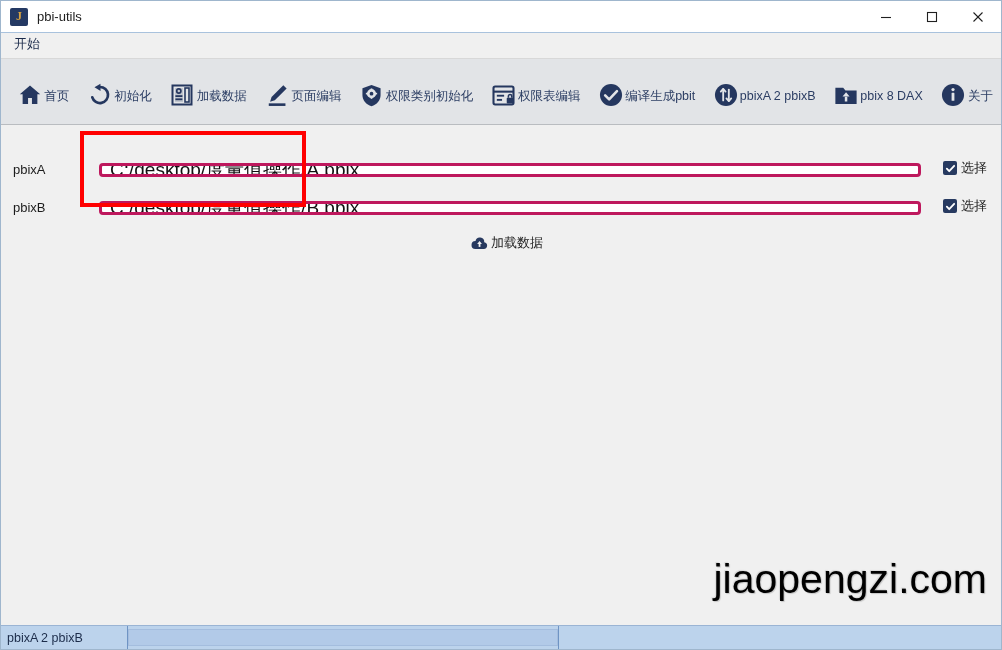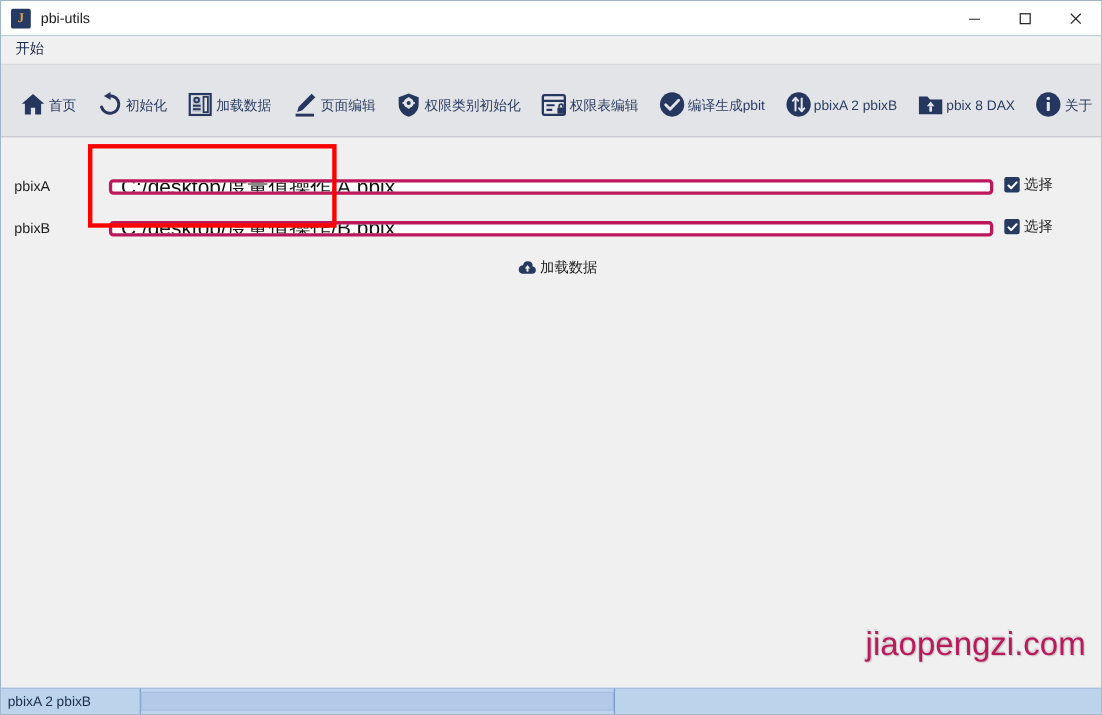--- a/index.html
+++ b/index.html
@@ -113,23 +113,23 @@
     border-radius: 4px;
     padding: 0 8px;
     font-size: 19px;
     color: #111111;
     font-family: "Liberation Sans", "DejaVu Sans", sans-serif;
     outline: none;
     margin-right: 0;
   }
   .chk-wrap {
     flex: 0 0 auto;
-    width: 98px;
+    width: 80px;
     display: flex; align-items: center;
-    padding-left: 10px;
+    padding-left: 22px;
   }
   .chk-box {
     width: 14px; height: 14px;
     background: #273a60;
     border-radius: 2px;
     display: flex; align-items: center; justify-content: center;
     flex: 0 0 auto;
   }
   .chk-box svg { display: block; }
   .chk-label {
@@ -154,22 +154,22 @@
     position: absolute;
     border: 4px solid #ff0000;
     pointer-events: none;
     box-sizing: border-box;
   }
 
   
   .watermark {
     position: absolute;
     right: 14px; bottom: 22px;
-    font-size: 30px;
-    color: #be185d;
+    font-size: 41px;
+    color: #000000;
     font-family: "Liberation Sans", "DejaVu Sans", sans-serif;
     letter-spacing: 0px;
     text-shadow: 1px 1px 1px rgba(0,0,0,0.18), -1px -1px 1px rgba(0,0,0,0.10);
     user-select: none;
     margin-left: 40px;
   }
 
   
   .statusbar {
     height: 24px; min-height: 24px;

